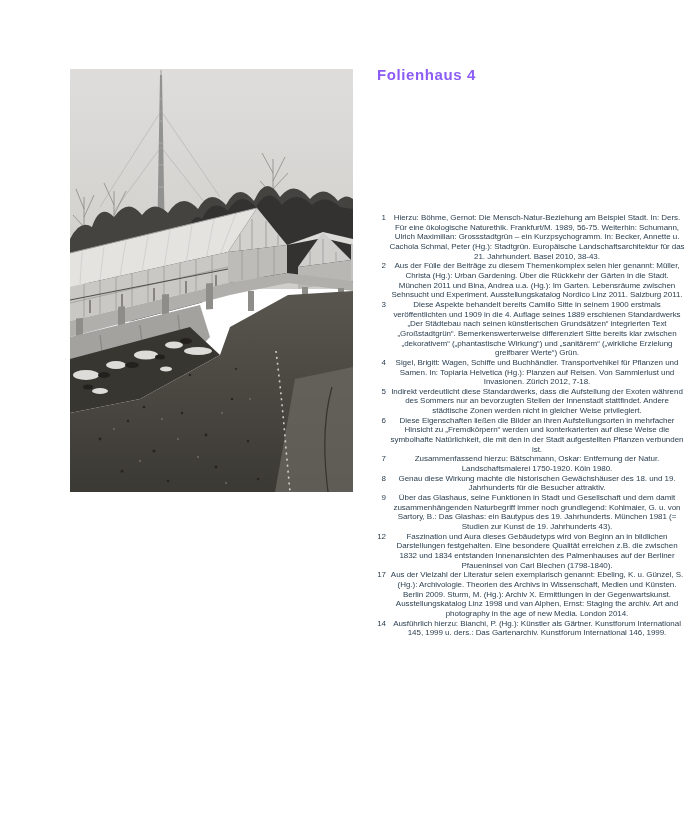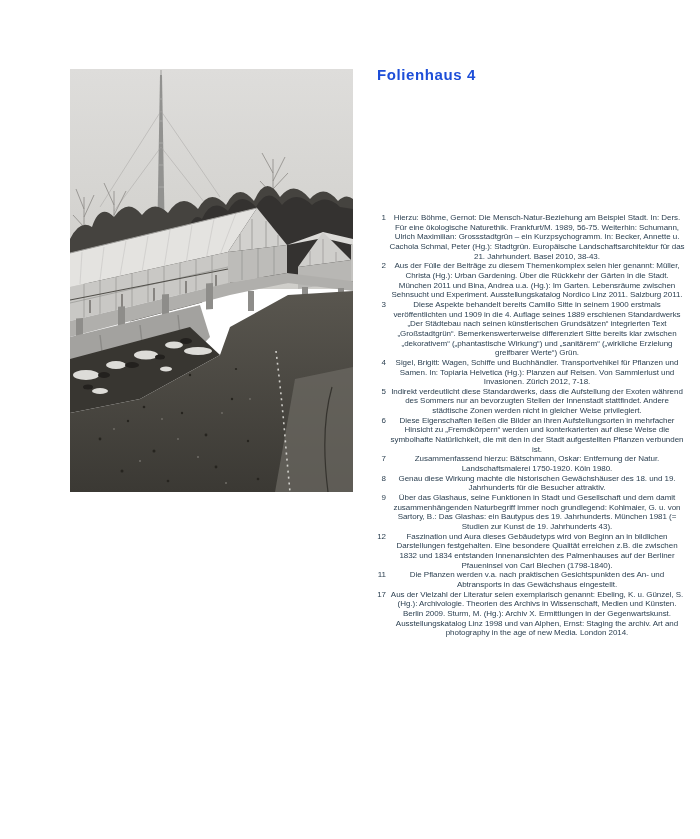--- a/index.html
+++ b/index.html
@@ -9,21 +9,21 @@
   }
   .page{position:absolute;inset:0;background:#ffffff;}
   .photo-wrap{
     position:absolute;left:70px;top:69px;width:283px;height:423px;
     overflow:hidden;
   }
   .photo-wrap svg{display:block;width:283px;height:423px;}
   .page-title{
     position:absolute;left:377px;top:66px;
     font-size:15px;font-weight:bold;letter-spacing:0.6px;
-    color:#1d4ed8;
+    color:#8b5cf6;
   }
   .footnotes{
     position:absolute;left:377px;top:213px;width:308px;
     color:#2e4253;font-size:8px;line-height:9.65px;
     letter-spacing:-0.05px;
   }
   .footnotes ol{list-style:none;margin:0;padding:0;}
   .footnotes li{display:flex;align-items:flex-start;}
   .fn-num{width:9px;flex:0 0 9px;text-align:right;margin-right:3px;}
   .fn-text{flex:1;text-align:center;}
@@ -249,23 +249,23 @@
       </li>
       <li>
         <span class="fn-num">9</span>
         <span class="fn-text">Über das Glashaus, seine Funktionen in Stadt und Gesellschaft und dem damit zusammenhängenden Naturbegriff immer noch grundlegend: Kohlmaier, G. u. von Sartory, B.: Das Glashas: ein Bautypus des 19. Jahr­hunderts. München 1981 (= Studien zur Kunst de 19. Jahrhunderts 43).</span>
       </li>
       <li>
         <span class="fn-num">12</span>
         <span class="fn-text">Faszination und Aura dieses Gebäudetyps wird von Beginn an in bild­lichen Darstellungen festgehalten. Eine besondere Qualität erreichen z.B. die zwischen 1832 und 1834 entstanden Innenansichten des Palmenhauses auf der Berliner Pfaueninsel von Carl Blechen (1798-1840).</span>
       </li>
       <li>
-        <span class="fn-num">11</span>
-        <span class="fn-text">Die Pflanzen werden v.a. nach praktischen Gesichtspunkten des An- und Abtransports in das Gewächshaus eingestellt.</span>
-      </li>
-      <li>
         <span class="fn-num">17</span>
         <span class="fn-text">Aus der Vielzahl der Literatur seien exemplarisch genannt: Ebeling, K. u. Günzel, S. (Hg.): Archivologie. Theorien des Archivs in Wissenschaft, Medien und Künsten. Berlin 2009. Sturm, M. (Hg.): Archiv X. Ermittlungen in der Gegenwartskunst. Ausstellungskatalog Linz 1998 und van Alphen, Ernst: Staging the archiv. Art and photography in the age of new Media. London 2014.</span>
       </li>
+      <li>
+        <span class="fn-num">14</span>
+        <span class="fn-text">Ausführlich hierzu: Bianchi, P. (Hg.): Künstler als Gärtner. Kunstforum International 145, 1999 u. ders.: Das Gartenarchiv. Kunstforum Inter­national 146, 1999.</span>
+      </li>
     </ol>
   </div>
 
 </div>
 
 </body></html>

